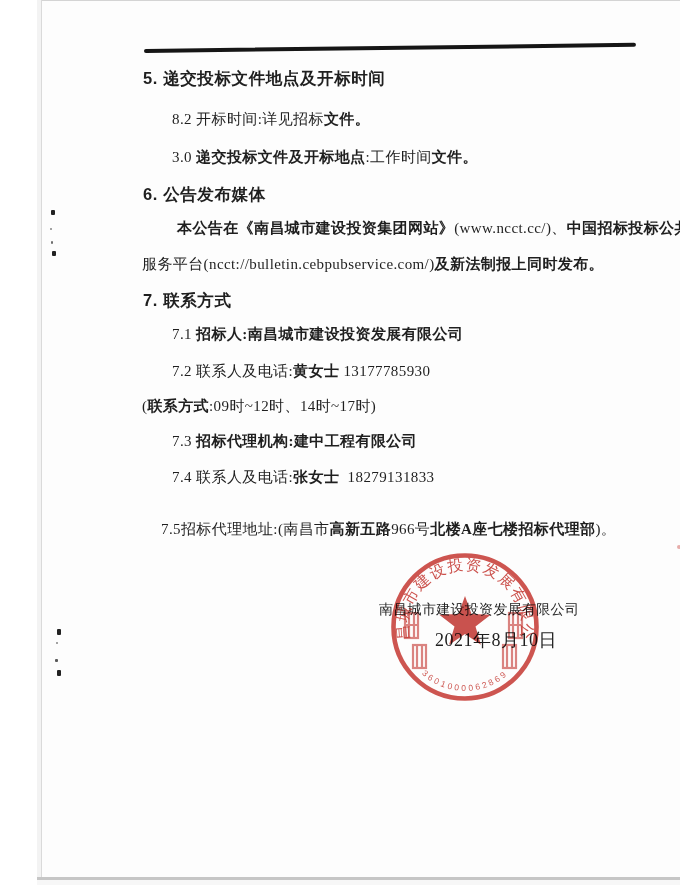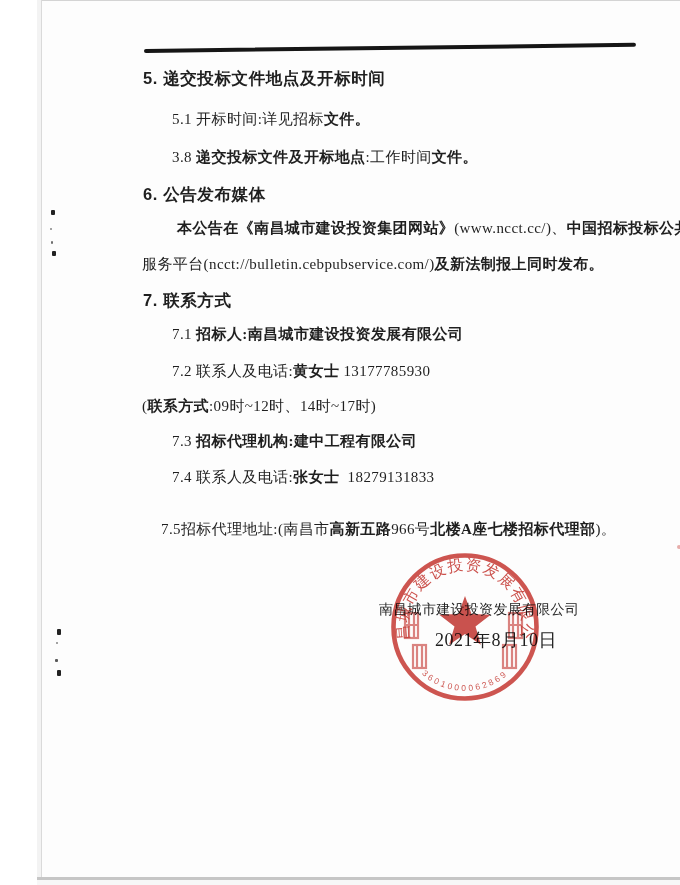--- a/index.html
+++ b/index.html
@@ -82,22 +82,22 @@
   <div class="edge-left-strip"></div>
   <div class="edge-left-line"></div>
   <div class="edge-right-line"></div>
   <div class="edge-bottom-line"></div>
   <div class="edge-bottom-fill"></div>
 
   <div class="top-rule"></div>
 
   <div id="doc-lines">
       <div class="doc-line l1 head"><span class="b">5. 递交投标文件地点及开标时间</span></div>
-      <div class="doc-line l2"><span>5.1 开标时间:详见招标</span><span class="b">文件。</span></div>
-      <div class="doc-line l3"><span>3.8 </span><span class="b">递交投标文件及开标地点</span><span>:工作时间</span><span class="b">文件。</span></div>
+      <div class="doc-line l2"><span>8.2 开标时间:详见招标</span><span class="b">文件。</span></div>
+      <div class="doc-line l3"><span>3.0 </span><span class="b">递交投标文件及开标地点</span><span>:工作时间</span><span class="b">文件。</span></div>
       <div class="doc-line l4 head"><span class="b">6. 公告发布媒体</span></div>
       <div class="doc-line l5"><span class="b">本公告在《南昌城市建设投资集团网站》</span><span>(www.ncct.cc/)、</span><span class="b">中国招标投标公共</span></div>
       <div class="doc-line l6"><span>服务平台(ncct://bulletin.cebpubservice.com/)</span><span class="b">及新法制报上同时发布。</span></div>
       <div class="doc-line l7 head"><span class="b">7. 联系方式</span></div>
       <div class="doc-line l8"><span>7.1 </span><span class="b">招标人:南昌城市建设投资发展有限公司</span></div>
       <div class="doc-line l9"><span>7.2 联系人及电话:</span><span class="b">黄女士</span><span> 13177785930</span></div>
       <div class="doc-line l10"><span>(</span><span class="b">联系方式</span><span>:09时~12时、14时~17时)</span></div>
       <div class="doc-line l11"><span>7.3 </span><span class="b">招标代理机构:建中工程有限公司</span></div>
       <div class="doc-line l12"><span>7.4 联系人及电话:</span><span class="b">张女士</span><span>  18279131833</span></div>
       <div class="doc-line l13"><span>7.5招标代理地址:(南昌市</span><span class="b">高新五路</span><span>966号</span><span class="b">北楼A座七楼招标代理部</span><span>)。</span></div>

